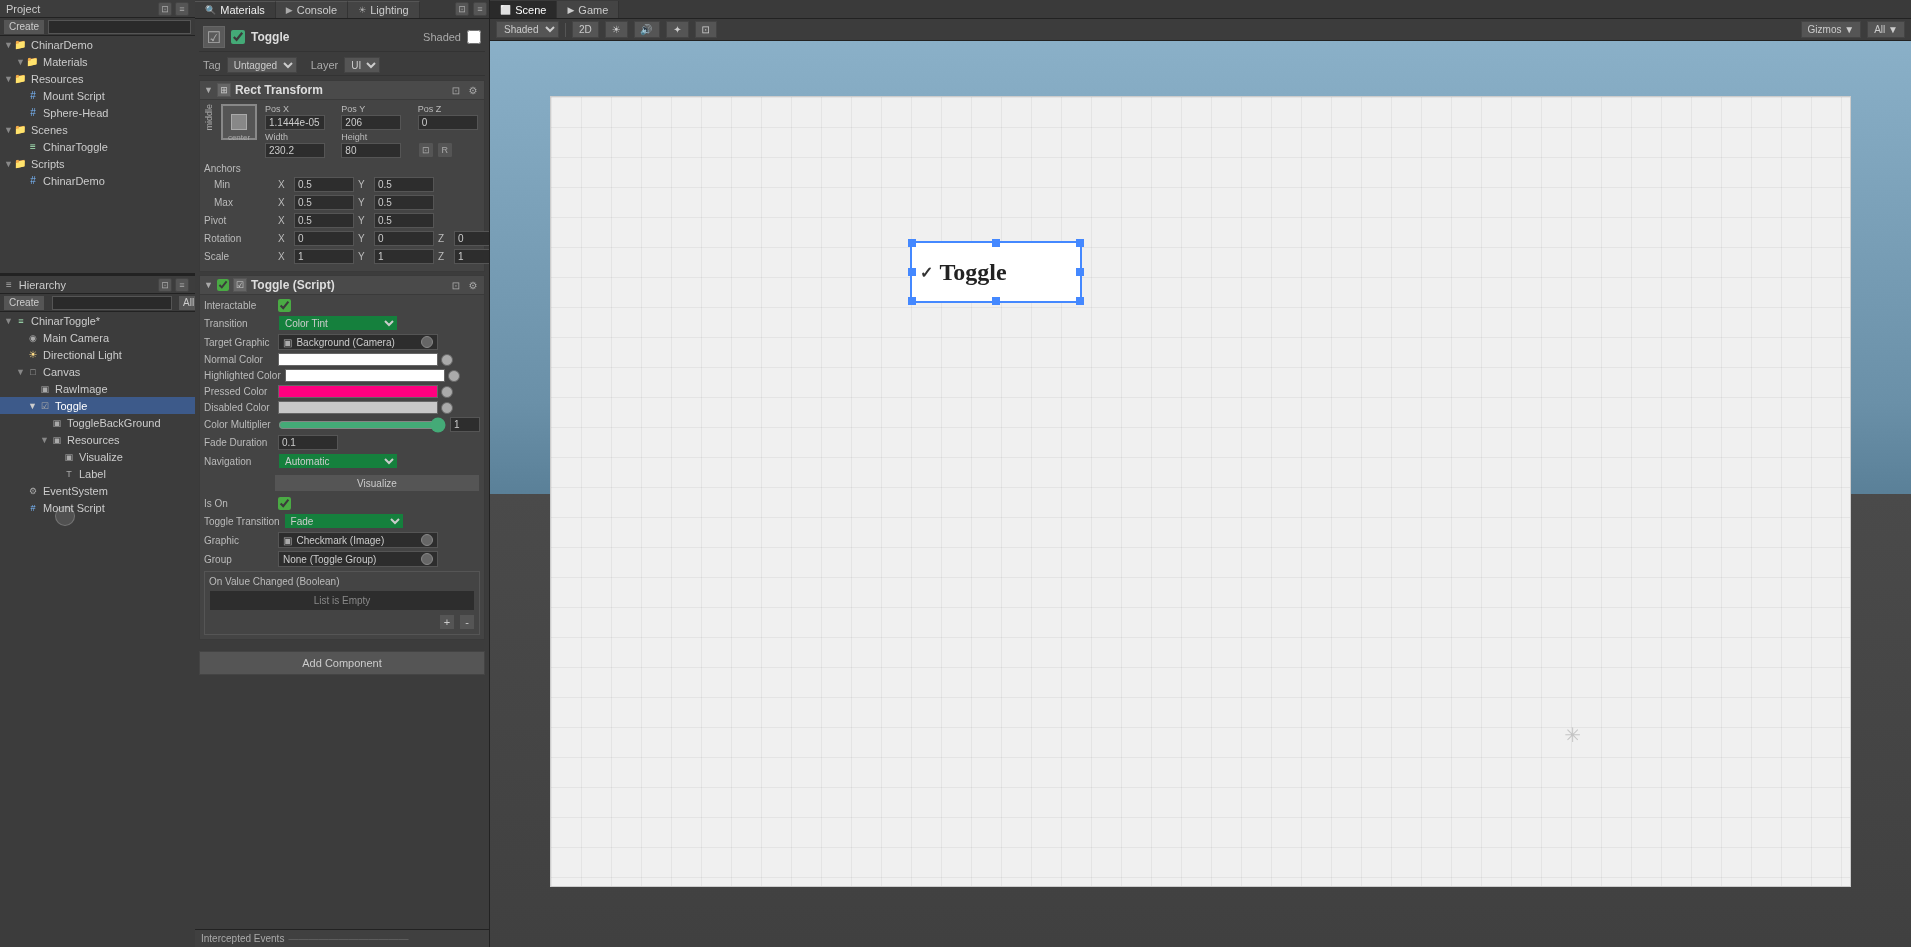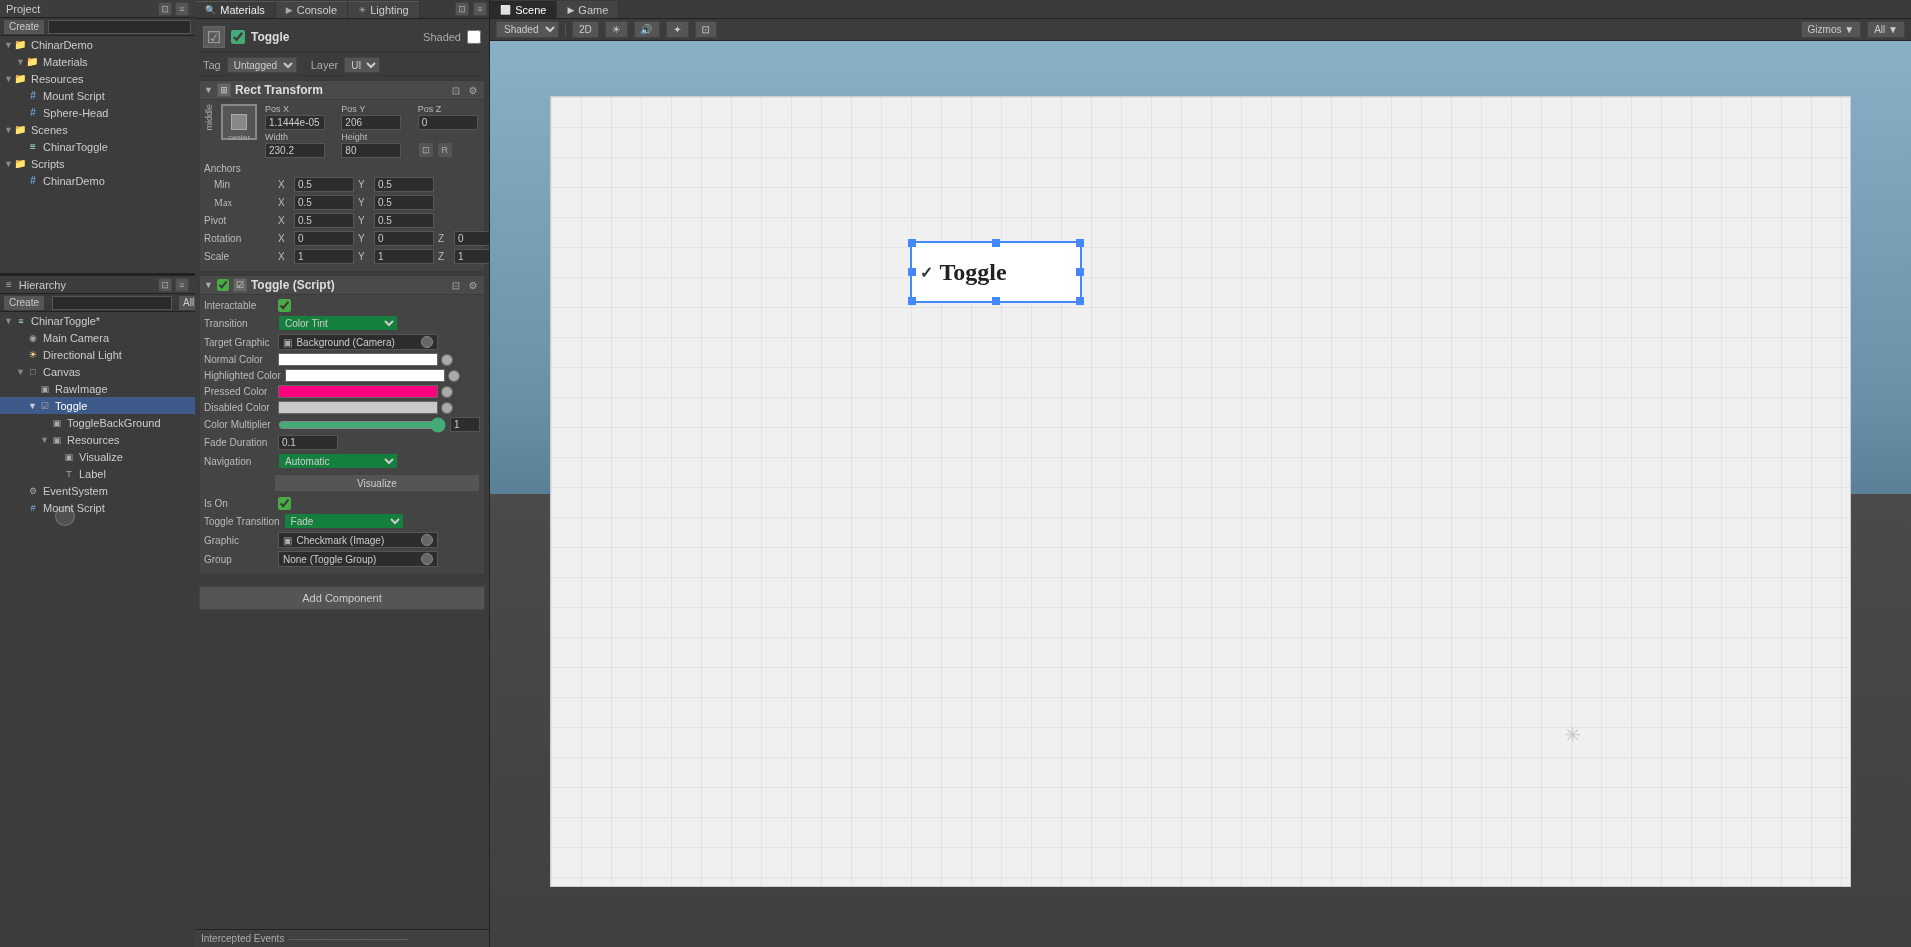--- a/index.html
+++ b/index.html
@@ -910,21 +910,21 @@
             <span class="field-label">Anchors</span>
           </div>
           <div class="fields-row">
             <span class="field-label" style="padding-left:10px;">Min</span>
             <span class="xyz-label">X</span>
             <input type="text" class="field-input" value="0.5" style="">
             <span class="xyz-label">Y</span>
             <input type="text" class="field-input" value="0.5" style="">
           </div>
           <div class="fields-row">
-            <span class="field-label" style="padding-left:10px;font-family:Liberation Serif, serif;">Max</span>
+            <span class="field-label" style="padding-left:10px;">Max</span>
             <span class="xyz-label">X</span>
             <input type="text" class="field-input" value="0.5" style="">
             <span class="xyz-label">Y</span>
             <input type="text" class="field-input" value="0.5" style="">
           </div>
           <div class="fields-row">
             <span class="field-label">Pivot</span>
             <span class="xyz-label">X</span>
             <input type="text" class="field-input" value="0.5" style="">
             <span class="xyz-label">Y</span>
@@ -1064,20 +1064,28 @@
           </div>
 
           <div class="fields-row">
             <span class="field-label">Group</span>
             <div class="object-field">
               <span>None (Toggle Group)</span>
               <div class="object-field-dot"></div>
             </div>
           </div>
 
+          <div class="event-section">
+            <div class="event-title">On Value Changed (Boolean)</div>
+            <div class="list-empty">List is Empty</div>
+            <div class="event-footer">
+              <div class="event-btn">+</div>
+              <div class="event-btn">-</div>
+            </div>
+          </div>
         </div>
       </div>
 
       
       <button class="add-component-btn">Add Component</button>
     </div>
 
     <div class="intercepted-bar">
       <span>Intercepted Events</span>
       <span style="margin-left:4px;color:#666">————————————</span>

